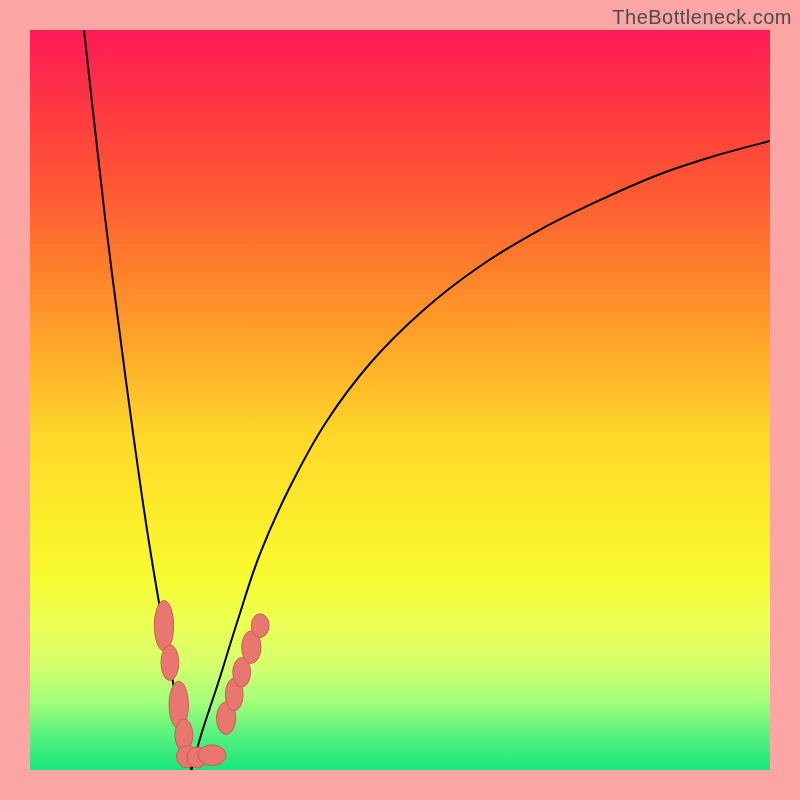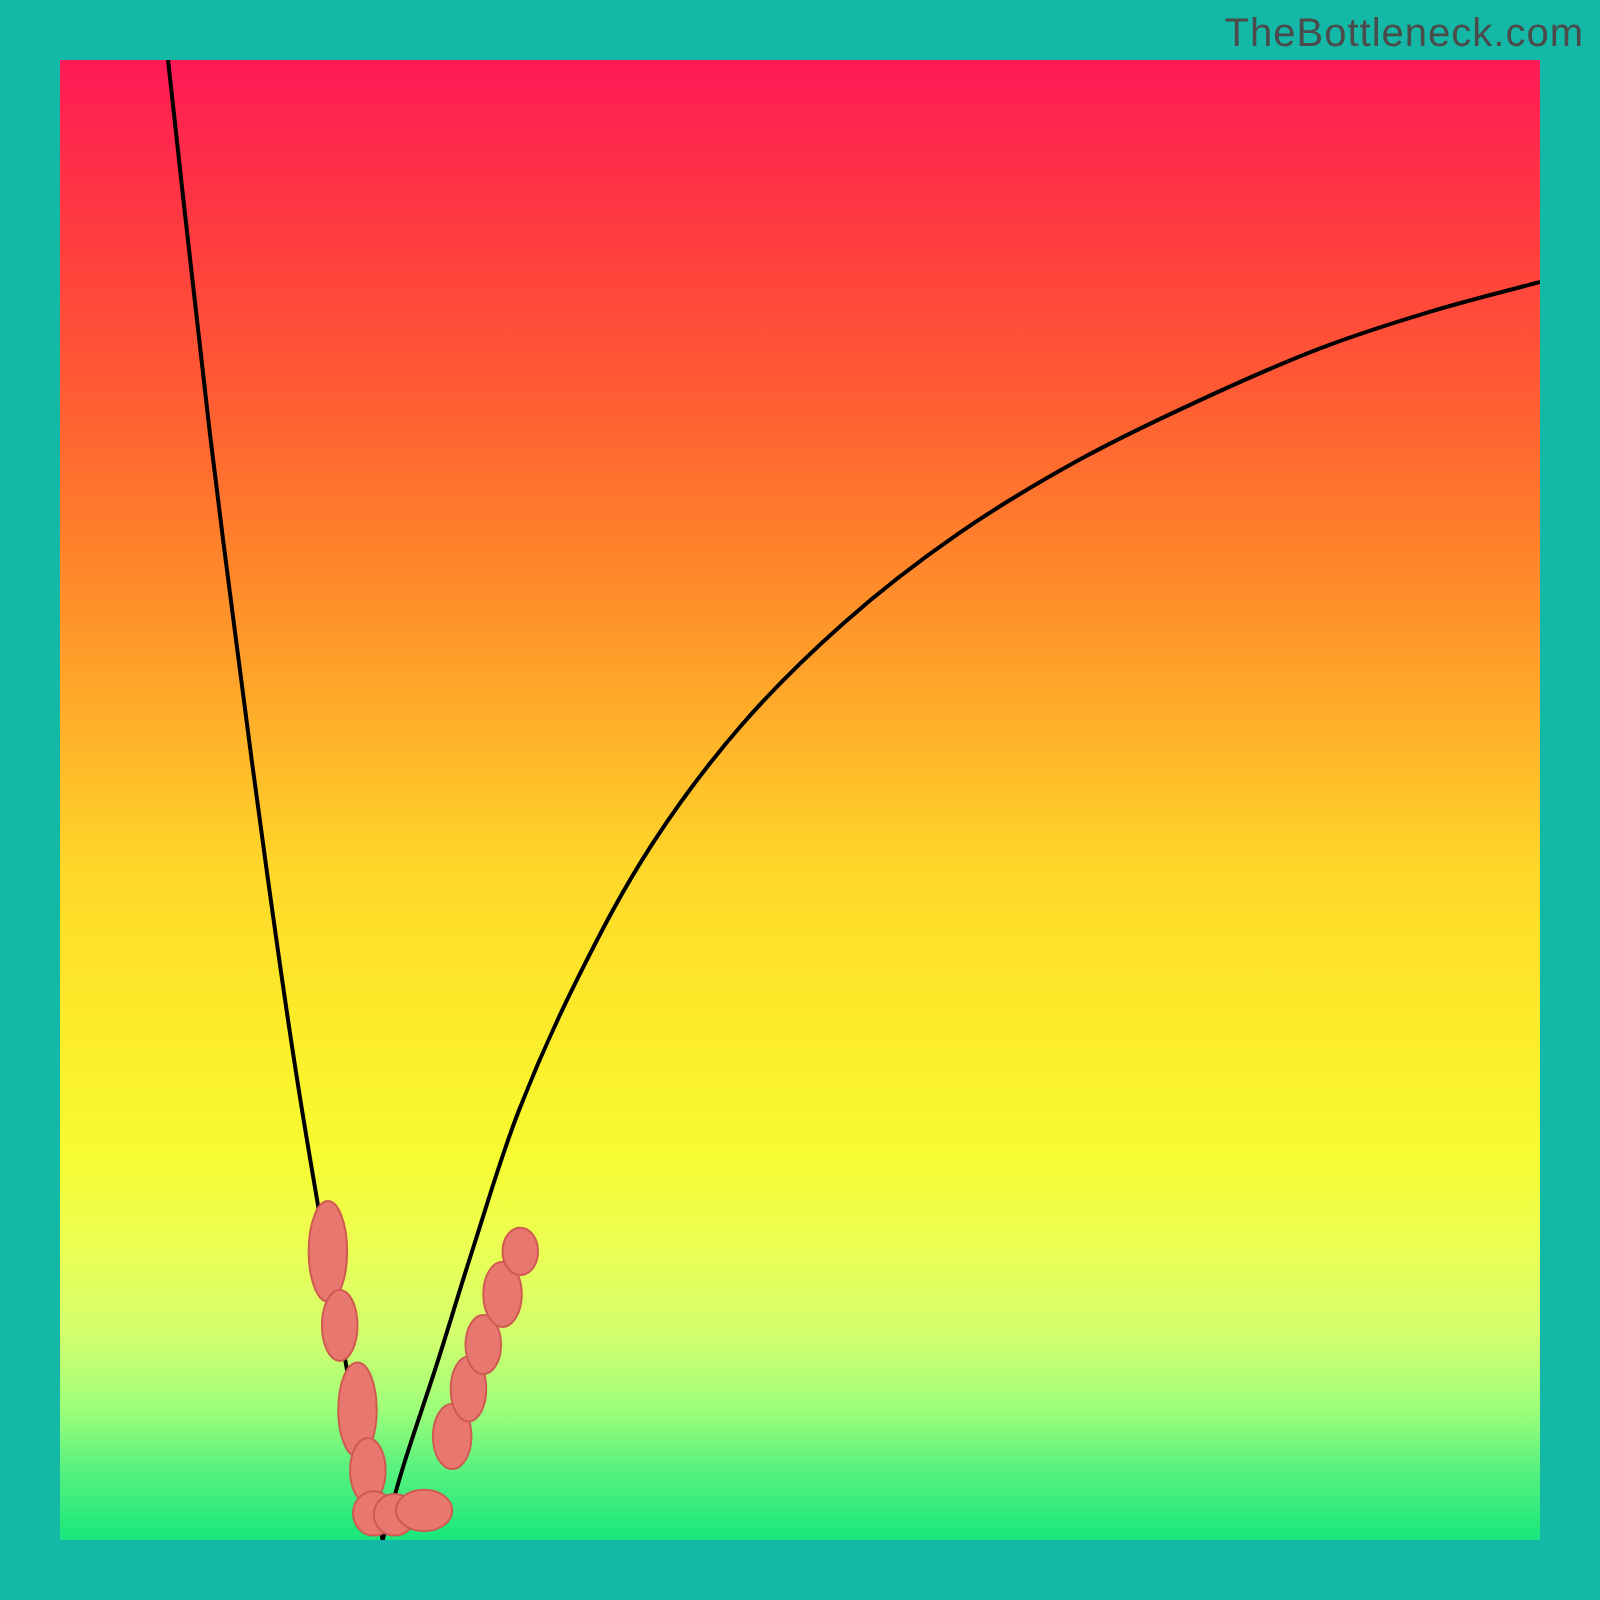--- a/index.html
+++ b/index.html
@@ -7,21 +7,21 @@
   padding: 0;
   width: 800px;
   height: 800px;
   overflow: hidden;
   font-family: Arial, Helvetica, sans-serif;
 }
 .chart-wrap {
   position: relative;
   width: 800px;
   height: 800px;
-  background: #14b8a6;
+  background: #fca5a5;
 }
 .plot-area {
   position: absolute;
   left: 30px;
   top: 30px;
   width: 740px;
   height: 740px;
   background: linear-gradient(
     to bottom,
     #ff1a56 0%,

